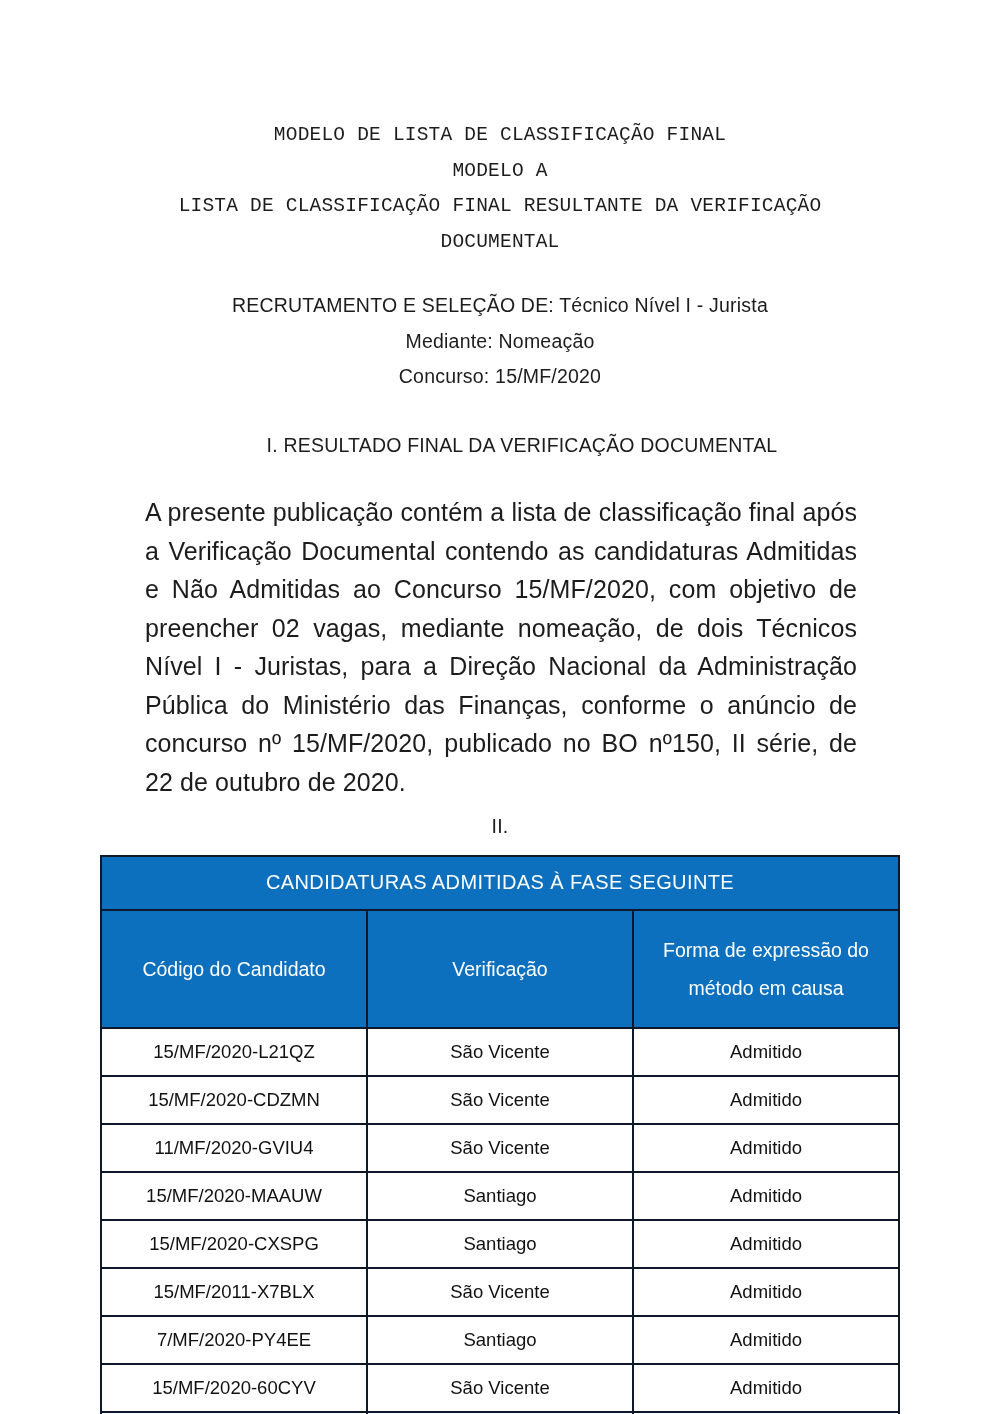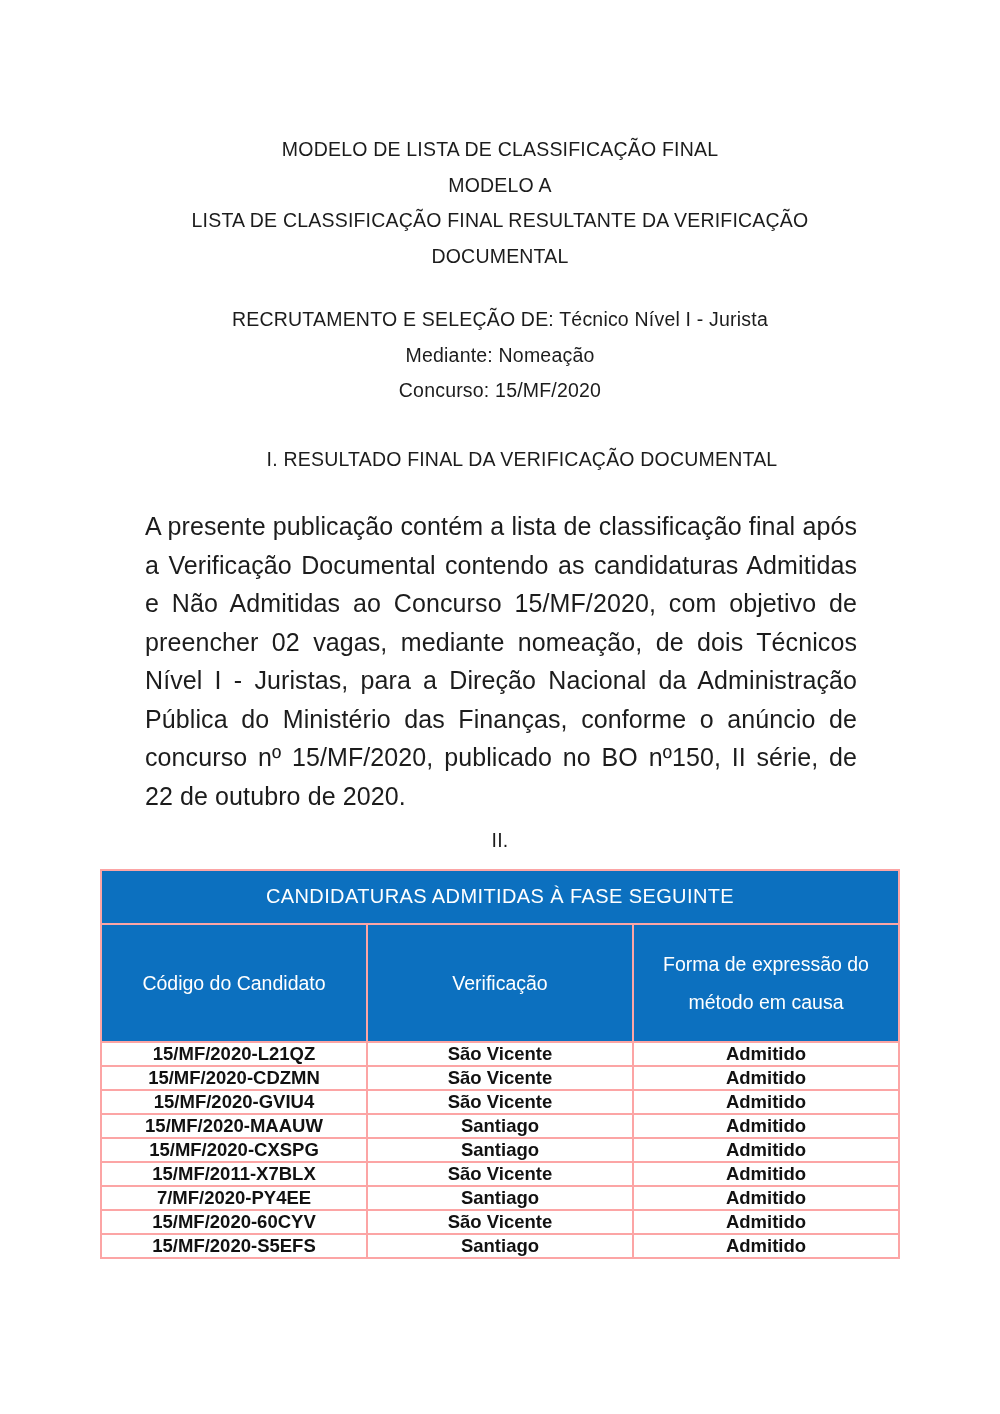--- a/index.html
+++ b/index.html
@@ -16,42 +16,42 @@
     padding-top: 118px;
     overflow: hidden;
   }
   .center-heading {
     text-align: center;
     font-size: 19.5px;
     line-height: 35.5px;
     font-weight: 400;
     letter-spacing: 0.2px;
   }
-  .title-block { width: 700px; margin: 14px auto; }
+  .title-block { width: 700px; margin: 0 auto; font-family: Liberation Mono, monospace; }
   .recruit-block { width: 700px; margin: 28px auto 12px; }
   .section1-heading { margin-top: 33px; padding-left: 44px; }
   .intro-paragraph {
     margin: 30px 143px 0 145px;
     font-size: 25px;
     line-height: 38.5px;
     text-align: justify;
     text-justify: inter-word;
     letter-spacing: 0.1px;
   }
   .section2-heading { margin-top: 8px; }
 
   table.admitted {
     width: 800px;
     margin: 10px auto 0;
     border-collapse: collapse;
     table-layout: fixed;
   }
   table.admitted td, table.admitted th {
-    border: 2px solid #fca5a5;
-    padding: 0;
+    border: 2px solid #0f172a;
+    padding: 12px;
   }
   .banner-cell {
     height: 54px;
     background: #0C70BF;
     color: #ffffff;
     font-size: 20px;
     font-weight: 400;
     text-align: center;
     vertical-align: middle;
     letter-spacing: 0.4px;
@@ -70,21 +70,20 @@
   .col-code { width: 368px; }
   .col-res  { width: 262px; }
   .col-form { width: 170px; }
   .data-cell {
     height: 22px;
     font-size: 18.5px;
     text-align: center;
     vertical-align: middle;
     color: #111111;
     background: #ffffff;
-    font-weight: bold;
   }
 </style>
 </head>
 <body>
 
 <div class="page">
 
   <div class="title-block">
     <div class="center-heading">MODELO DE LISTA DE CLASSIFICAÇÃO FINAL</div>
     <div class="center-heading">MODELO A</div>
@@ -122,21 +121,21 @@
           <td class="data-cell">Admitido</td>
         </tr>
 
         <tr>
           <td class="data-cell">15/MF/2020-CDZMN</td>
           <td class="data-cell">São Vicente</td>
           <td class="data-cell">Admitido</td>
         </tr>
 
         <tr>
-          <td class="data-cell">15/MF/2020-GVIU4</td>
+          <td class="data-cell">11/MF/2020-GVIU4</td>
           <td class="data-cell">São Vicente</td>
           <td class="data-cell">Admitido</td>
         </tr>
 
         <tr>
           <td class="data-cell">15/MF/2020-MAAUW</td>
           <td class="data-cell">Santiago</td>
           <td class="data-cell">Admitido</td>
         </tr>
 

